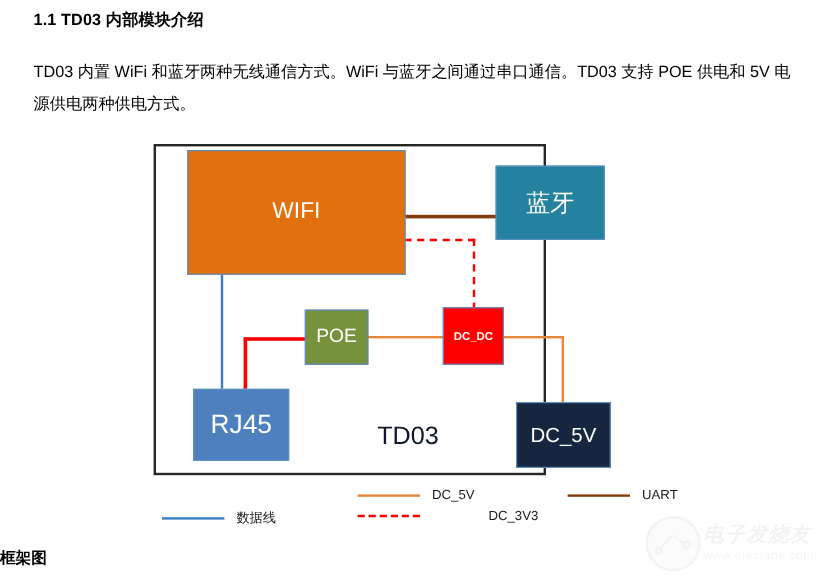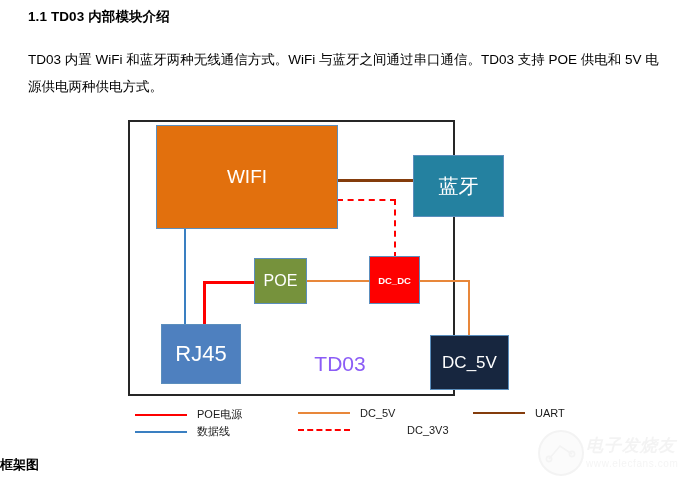--- a/index.html
+++ b/index.html
@@ -59,21 +59,21 @@
     text-align: center;
   }
 
   
   #node-wifi {
     left: 26px; top: 3px; width: 182px; height: 104px;
     background: #e2700d;
     font-size: 19px;
   }
   #node-bluetooth {
-    left: 283px; top: 33px; width: 91px; height: 62px;
+    left: 283px; top: 16px; width: 91px; height: 62px;
     background: #2481a0;
     font-size: 20px;
   }
   #node-poe {
     left: 124px; top: 136px; width: 53px; height: 46px;
     background: #76923c;
     font-size: 16px;
   }
   #node-dcdc {
     left: 239px; top: 134px; width: 51px; height: 48px;
@@ -92,21 +92,21 @@
     font-size: 17px;
   }
 
   #node-td03-label {
     position: absolute;
     left: 160px;
     top: 230px;
     width: 100px;
     text-align: center;
     font-size: 21px;
-    color: #8b5cf6;
+    color: #0f172a;
   }
 
   
   .wire { position: absolute; }
 
   
   #wire-data-vertical {
     left: 54px; top: 107px; width: 2px; height: 95px;
     background: #3a7fc1;
   }
@@ -266,24 +266,20 @@
   </div>
   <div class="node" id="node-dc5v" style="background: rgb(23, 38, 63); border-color: rgb(91, 142, 189); color: rgb(255, 255, 255);">
     <span>DC_5V</span>
   </div>
 
   <div id="node-td03-label">TD03</div>
 </div>
 
 <div id="legend">
 
-  <div class="legend-item" id="legend-poe">
-    <span class="legend-swatch" id="swatch-poe" style="border-top: 2.5px solid rgb(254, 0, 0);"></span>
-    <span class="legend-label">POE电源</span>
-  </div>
 
   <div class="legend-item" id="legend-data">
     <span class="legend-swatch" id="swatch-data" style="border-top: 2.5px solid rgb(58, 127, 193);"></span>
     <span class="legend-label">数据线</span>
   </div>
 
   <div class="legend-item" id="legend-dc5v">
     <span class="legend-swatch" id="swatch-dc5v" style="border-top: 2.5px solid rgb(232, 135, 58);"></span>
     <span class="legend-label">DC_5V</span>
   </div>

